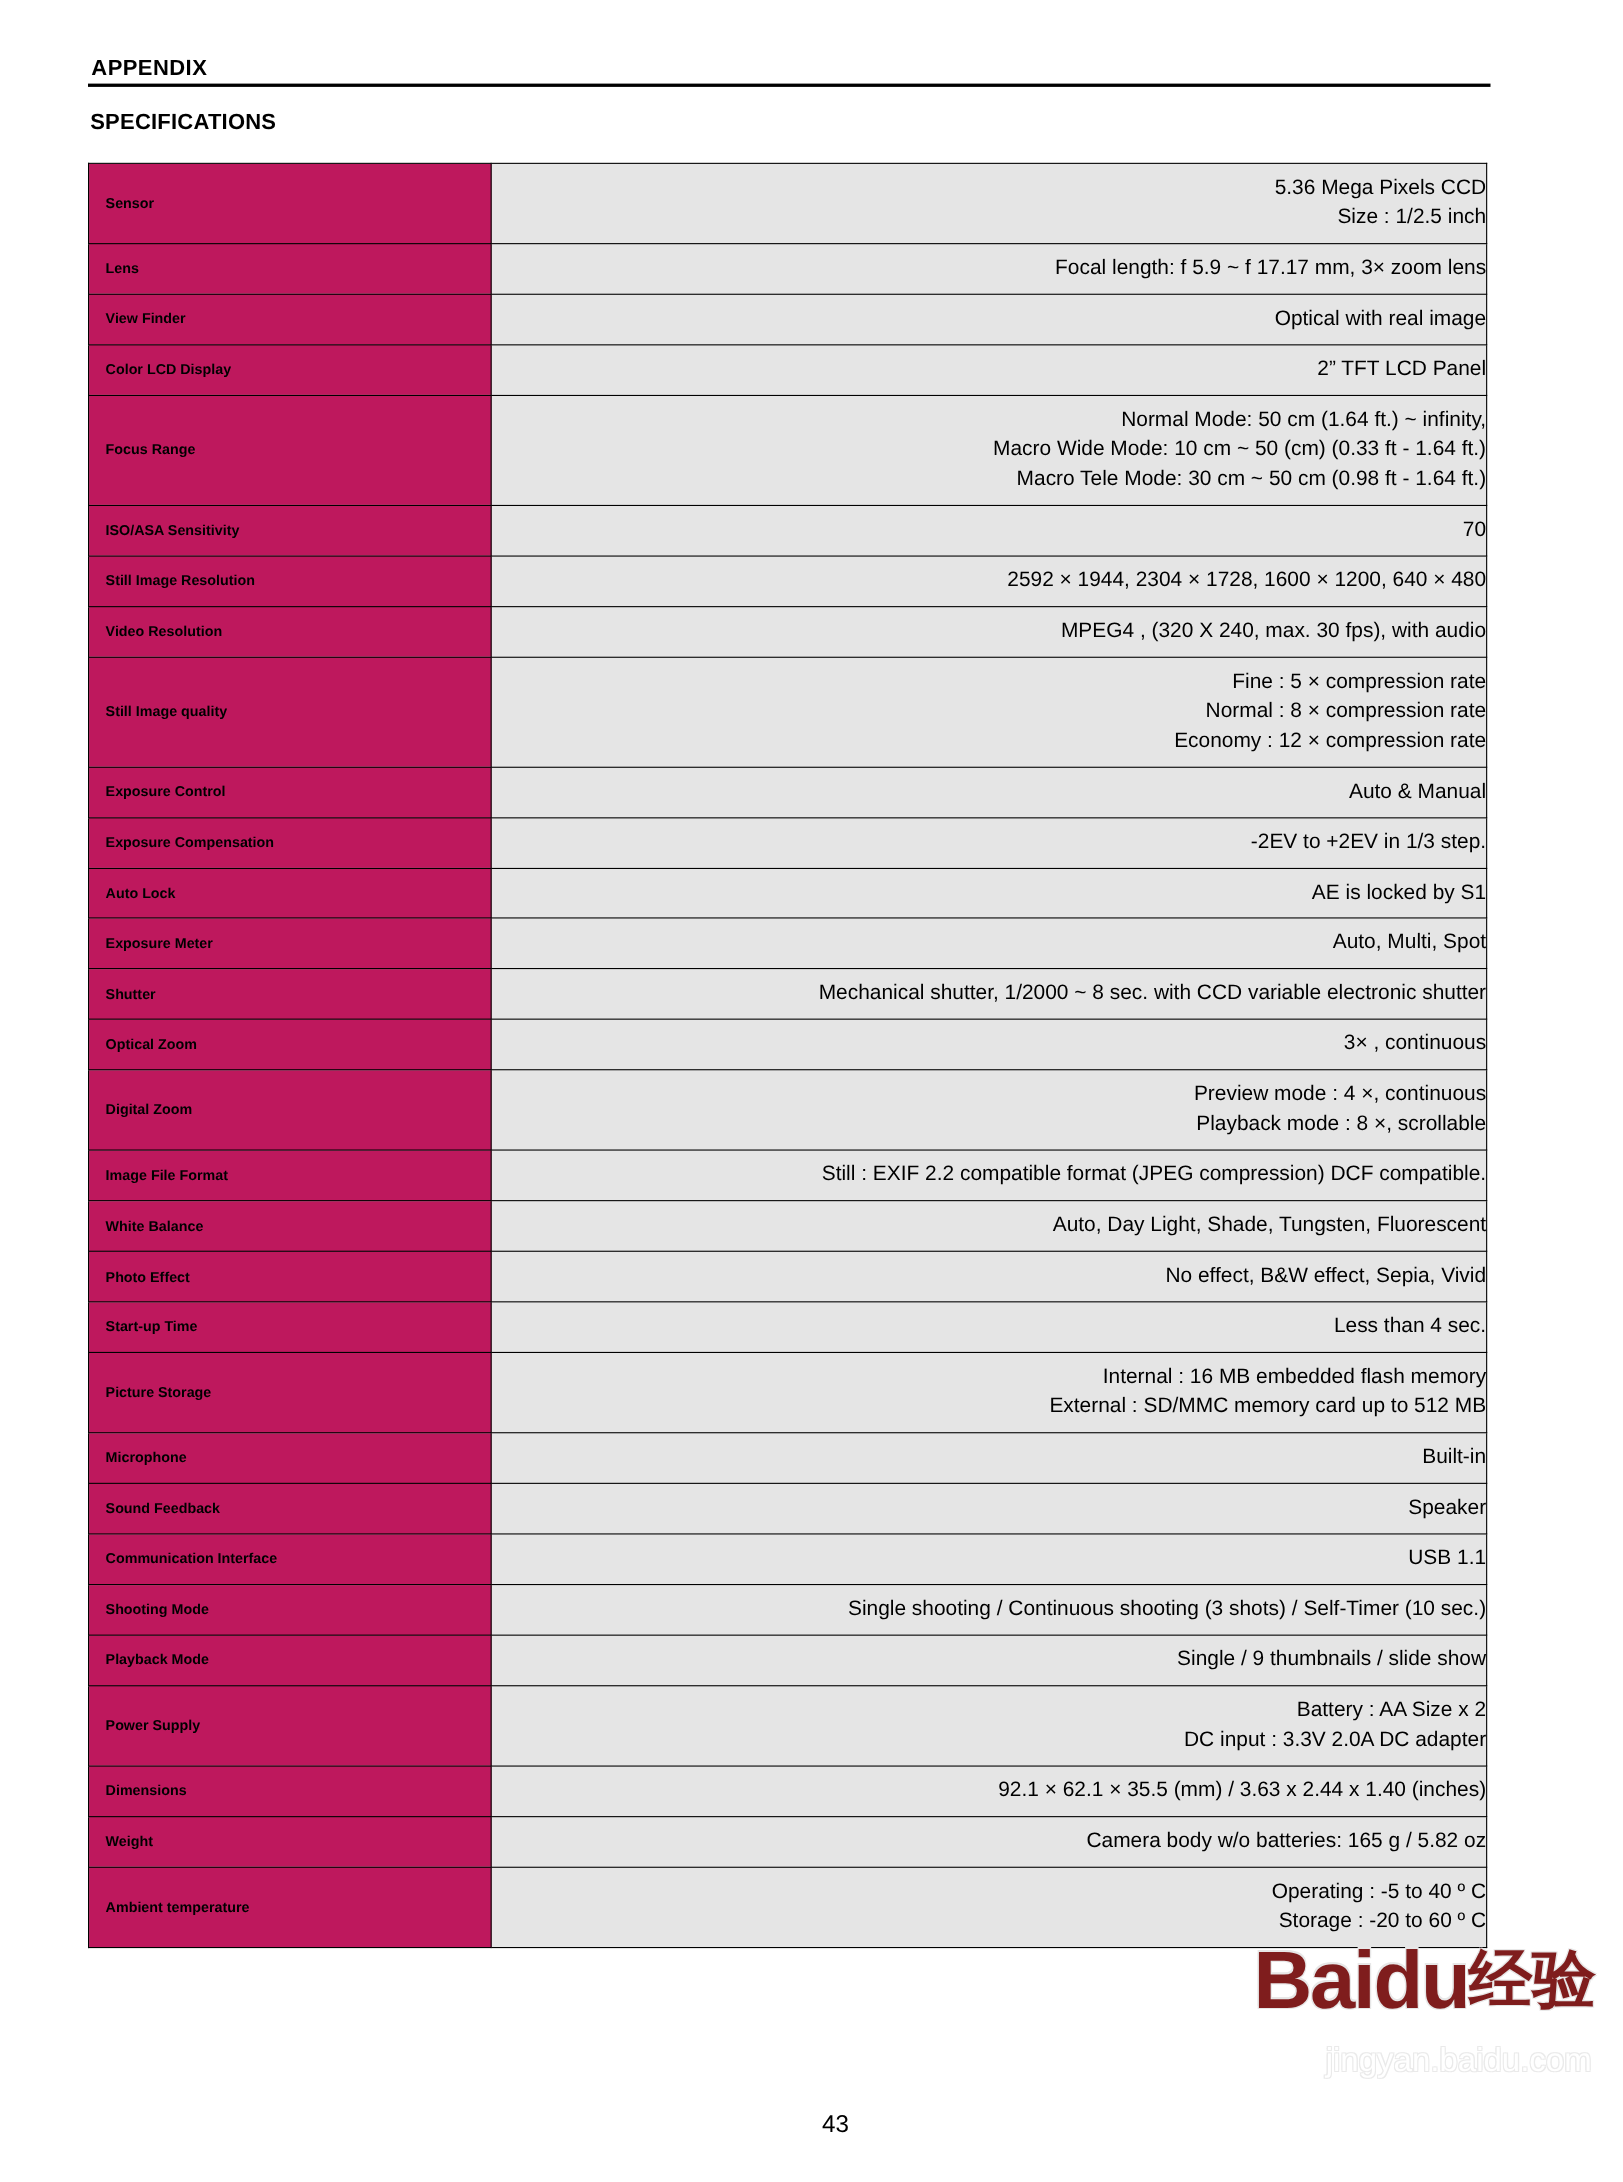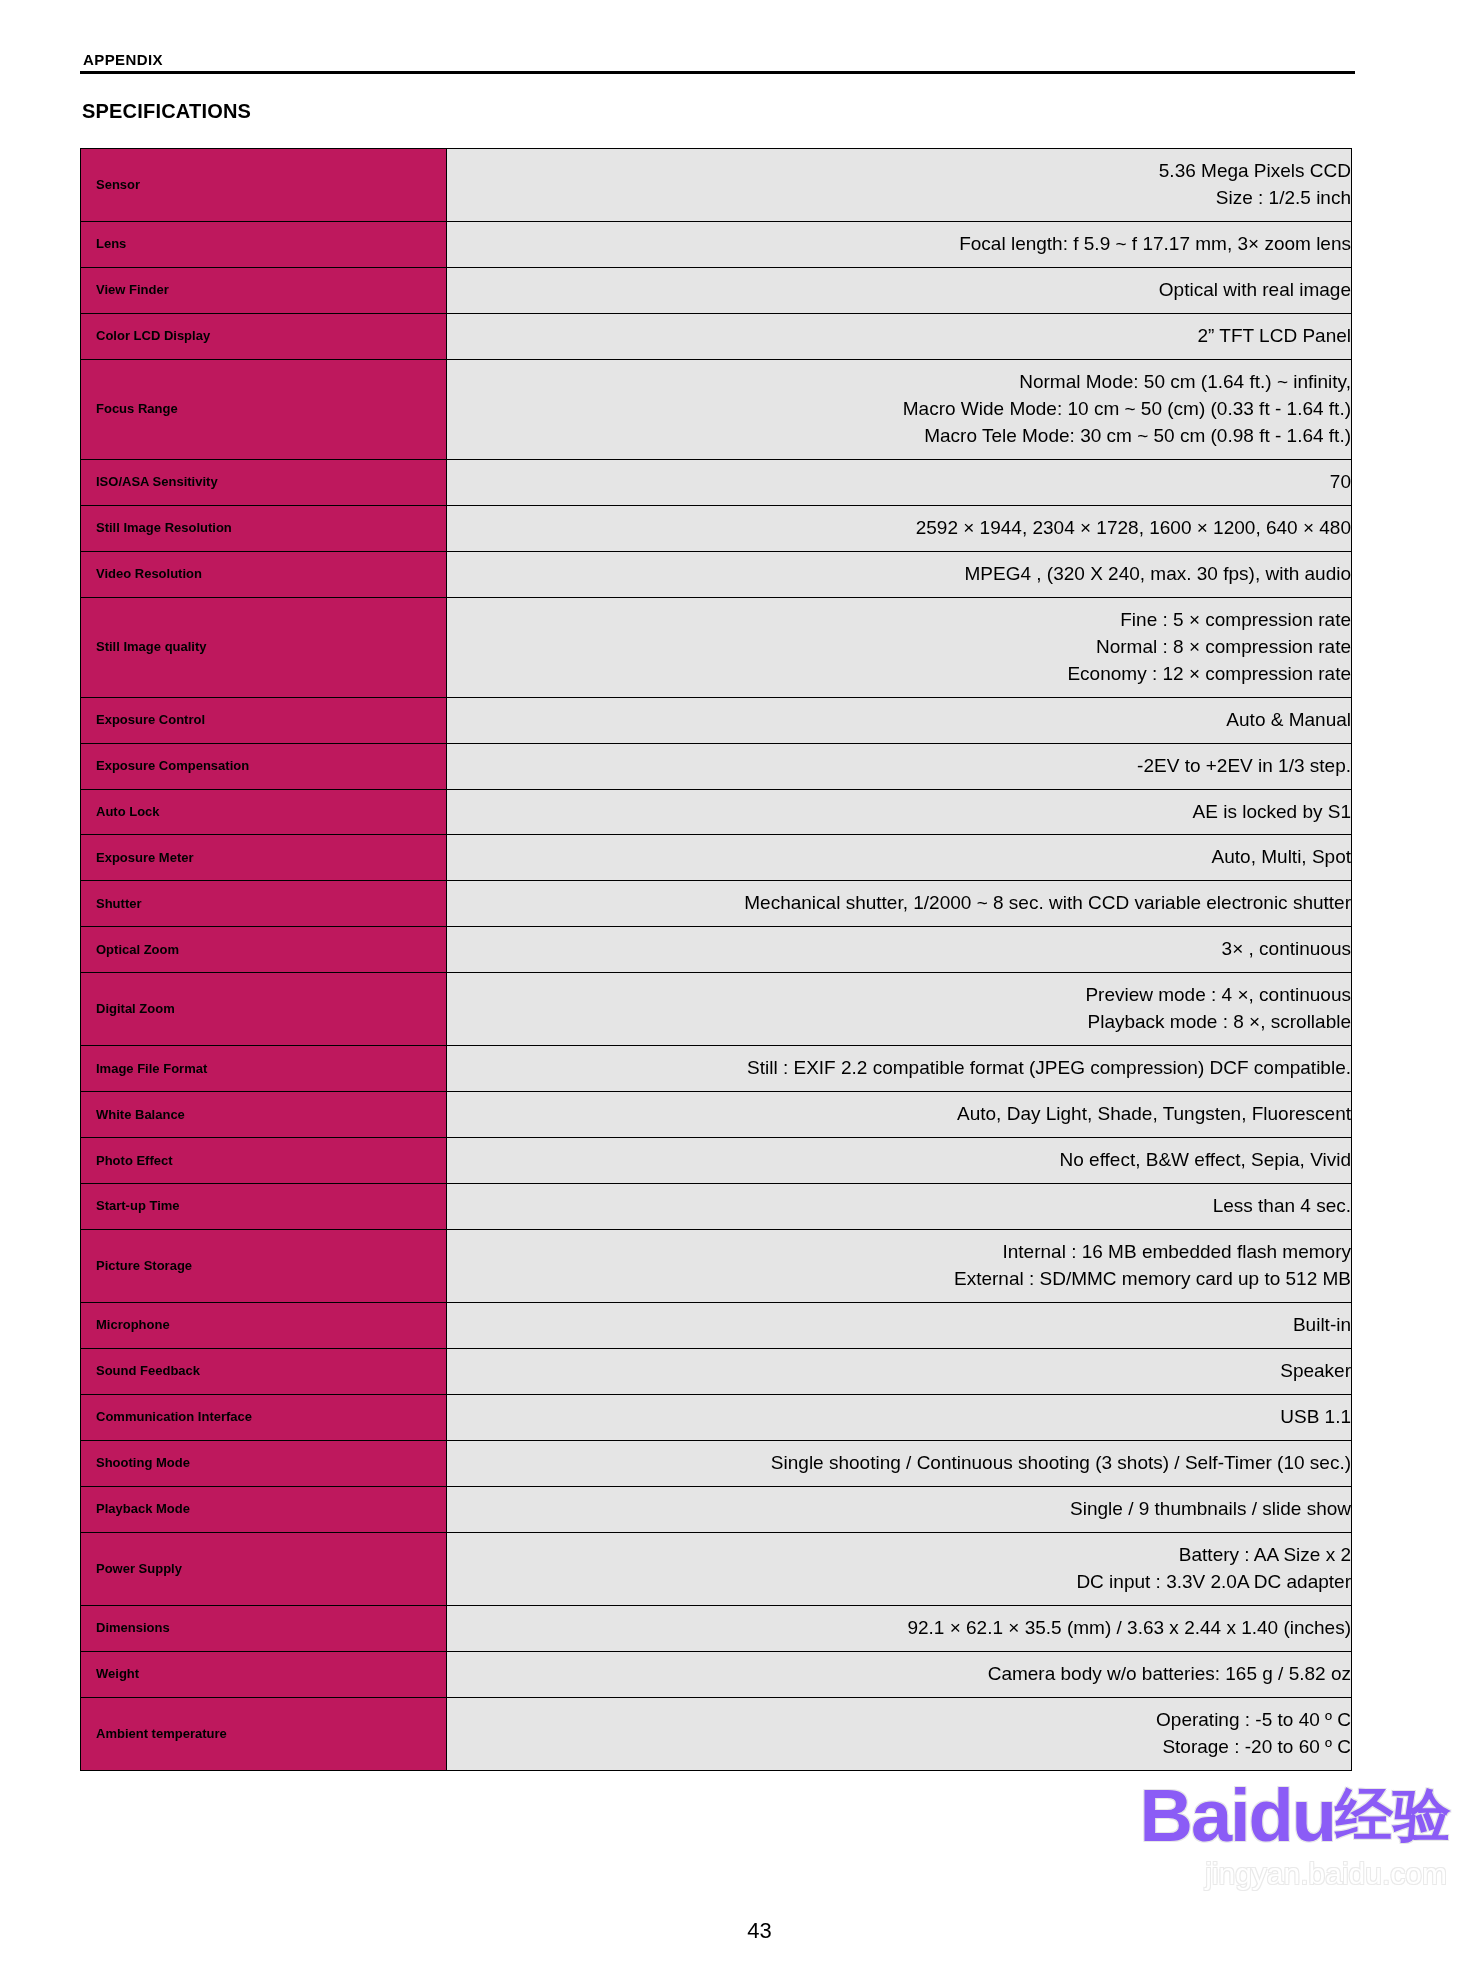--- a/index.html
+++ b/index.html
@@ -24,21 +24,21 @@
   }
 
   
   .header-wrap {
     position: absolute;
     left: 80px;
     top: 52px;
     width: 1275px;
   }
   .header-label {
-    font-size: 15px;
+    font-size: 20px;
     font-weight: bold;
     letter-spacing: 0.4px;
     line-height: 1.0;
     padding-left: 3px;
   }
   .header-rule {
     margin-top: 4px;
     border-bottom: 3px solid #000;
     width: 1275px;
   }
@@ -93,25 +93,25 @@
     right: 6px;
     bottom: 46px;
     width: 330px;
     height: 175px;
     pointer-events: none;
     user-select: none;
   }
   .wm-main {
     position: absolute;
     right: 18px;
-    top: 16px;
+    top: 0;
     font-size: 74px;
     font-weight: bold;
     letter-spacing: -2px;
-    color: #8b5cf6;
+    color: #7f1d1d;
     text-shadow:
       -1px -1px 0 #e7e7e7,
        1px -1px 0 #e7e7e7,
       -1px  1px 0 #e7e7e7,
        1px  1px 0 #e7e7e7;
     white-space: nowrap;
     line-height: 1;
   }
   .wm-cn {
     font-size: 58px;

